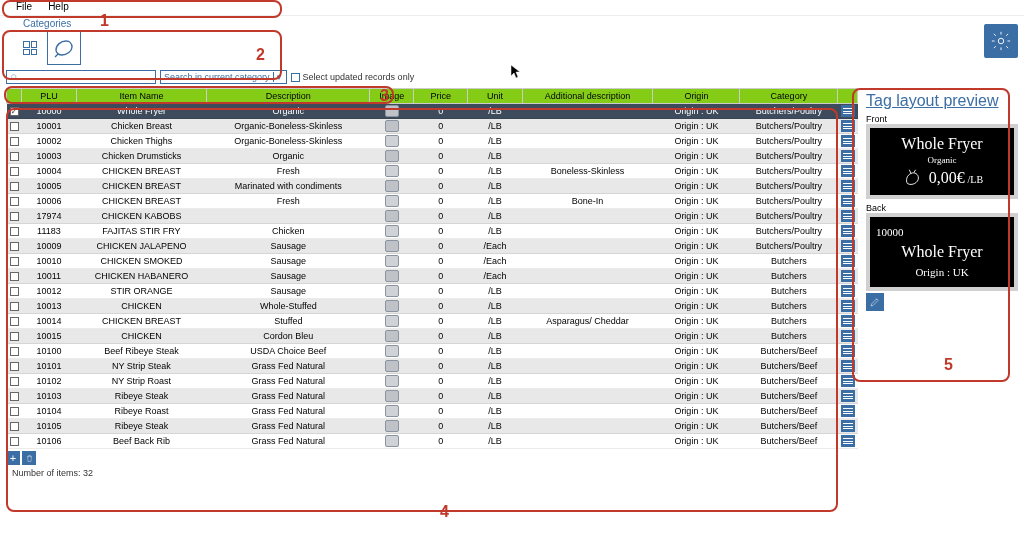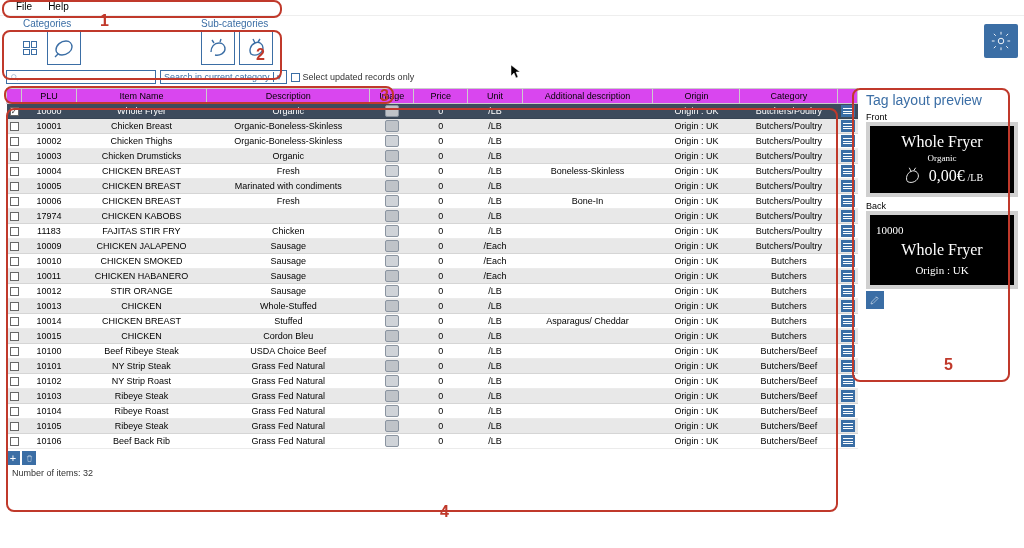--- a/index.html
+++ b/index.html
@@ -51,40 +51,40 @@
   .search-box svg { width: 9px; height: 9px; stroke: var(--blue); fill: none; }
   .search-box input { border: none; outline: none; font-size: 9px; flex: 1; padding: 0 3px; }
   .search-drop { border: 1px solid var(--blue); height: 14px; font-size: 9px; padding: 0 3px; color: var(--blue); display: flex; align-items: center; }
   .search-drop .caret { width: 10px; text-align: center; border-left: 1px solid var(--blue); margin-left: 3px; padding-left: 2px; }
   .upd-only { display: flex; align-items: center; gap: 3px; font-size: 9px; color: #333; }
   .upd-only .cb { width: 9px; height: 9px; border: 1px solid var(--blue); }
   
   .main { display: flex; height: 496px; }
   .table-wrap { flex: 1; padding: 2px 6px 0 6px; display: flex; flex-direction: column; }
   .tbl { width: 100%; border-collapse: collapse; table-layout: fixed; }
-  .tbl th { background: #d946ef; font-size: 9px; font-weight: normal; border: 1px solid #ccc; padding: 2px; }
+  .tbl th { background: #84cc16; font-size: 9px; font-weight: normal; border: 1px solid #ccc; padding: 2px; }
   .tbl td { font-size: 9px; text-align: center; padding: 0 2px; height: 15px; border-bottom: 1px solid rgba(0,0,0,0.08); }
   .tbl tr.sel td { background: var(--row-dark); color: #fff; }
   .tbl tr.w td { background: var(--row-white); }
   .tbl tr.g td { background: var(--row-gray); }
   .cbcell { width: 14px; }
   .cbcell .cb { width: 9px; height: 9px; border: 1px solid #666; margin: 0 auto; background: #fff; display:flex; align-items:center; justify-content:center;}
   .cbcell .cb.on::after { content: "✓"; font-size: 8px; color: #333; }
   .tbl tr.sel .cbcell .cb { background:#fff; }
   .img-cell .ic { width: 14px; height: 12px; margin: 0 auto; background: #cfd3d8; border: 1px solid #8a94a0; border-radius: 2px; }
   .tbl tr.sel .img-cell .ic, .tbl tr.g .img-cell .ic { background:#bfc3c8; }
   .act-cell { width: 18px; }
   .act-cell .act { width: 14px; height: 12px; background: var(--blue); margin: 0 auto; display:flex; flex-direction:column; justify-content:space-evenly; padding:1px 2px;}
   .act-cell .act div { height:1px; background:#fff; }
   .footer-row { display: flex; align-items: center; gap: 2px; padding: 2px 0; }
   .footer-btn { width: 14px; height: 14px; background: var(--blue); color: #fff; display: flex; align-items: center; justify-content: center; font-size: 11px; }
   .status { font-size: 9px; color: #333; padding: 1px 6px; }
   
   .preview { width: 160px; padding: 2px 6px 0 2px; position: relative; }
-  .preview-title { color: var(--blue); font-size: 14px; margin: 4px 0 2px 0; }
+  .preview-title { color: var(--blue); font-size: 16px; margin: 4px 0 2px 0; text-decoration: underline; }
   .tag { background: #000; color: #fff; border: 4px solid #d0d0d0; padding: 6px; font-family: "Comic Sans MS", cursive; font-size: 11px; text-align: center; line-height: 1.3; }
   .tag .big { font-size: 16px; }
   .tag .row2 { display: flex; align-items: center; justify-content: center; gap: 6px; margin-top: 1px; }
   .tag svg { stroke: #fff; fill: none; width: 22px; height: 22px; }
   .sub { font-size: 9px; margin-top: 4px; }
   .tag-back { text-align: center; }
   .tag-back .ln { margin: 2px 0; }
   .edit-btn { width: 18px; height: 18px; background: var(--blue); display: flex; align-items: center; justify-content: center; margin-top: 2px; }
   .edit-btn svg { stroke: #fff; fill: none; width: 12px; height: 12px; }
   
@@ -107,35 +107,20 @@
     <div class="cat-icons">
       <div class="tiny-grid">
           <div></div>
           <div></div>
           <div></div>
           <div></div>
         </div>
       <div class="cat-tile">
         <svg viewBox="0 0 24 24">
             <path d="M4 14 C4 9 9 5 14 5 C18 5 20 8 20 11 C20 15 15 19 10 19 C7 19 4 17 4 14 Z M6 18 L3 21"></path>
-          </svg>
-      </div>
-    </div>
-  </div>
-  <div class="cat-block" style="margin-right:0">
-    <div class="cat-label">Sub-categories</div>
-    <div class="cat-icons">
-      <div class="cat-tile">
-        <svg viewBox="0 0 24 24">
-            <path d="M5 16 C5 11 8 7 13 7 C17 7 19 10 19 13 C19 17 14 20 9 19 M8 7 L6 4 M14 6 L15 3"></path>
-          </svg>
-      </div>
-      <div class="cat-tile">
-        <svg viewBox="0 0 24 24">
-            <path d="M7 18 C5 15 6 9 11 7 C15 5 19 8 19 12 C19 17 12 21 7 18 Z M11 7 L9 3 M14 6 L16 3"></path>
           </svg>
       </div>
     </div>
   </div>
   <div class="gear-btn">
     <svg viewBox="0 0 24 24">
         <circle cx="12" cy="12" r="3"></circle>
         <path d="M12 2v3M12 19v3M4.2 4.2l2.1 2.1M17.7 17.7l2.1 2.1M2 12h3M19 12h3M4.2 19.8l2.1-2.1M17.7 6.3l2.1-2.1"></path>
       </svg>
   </div>

